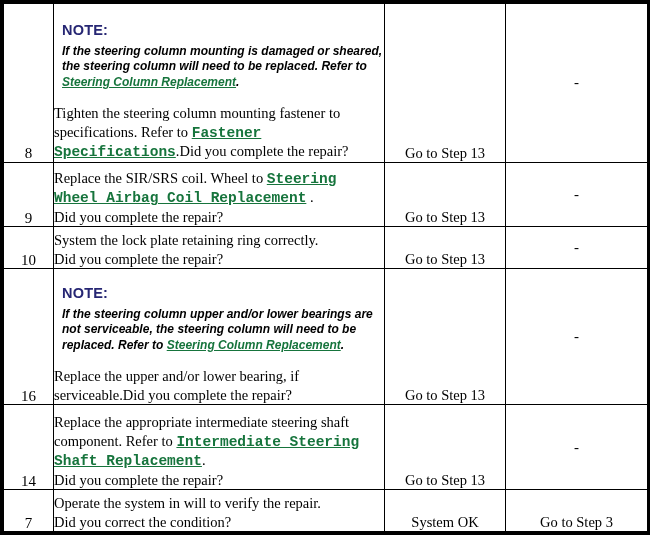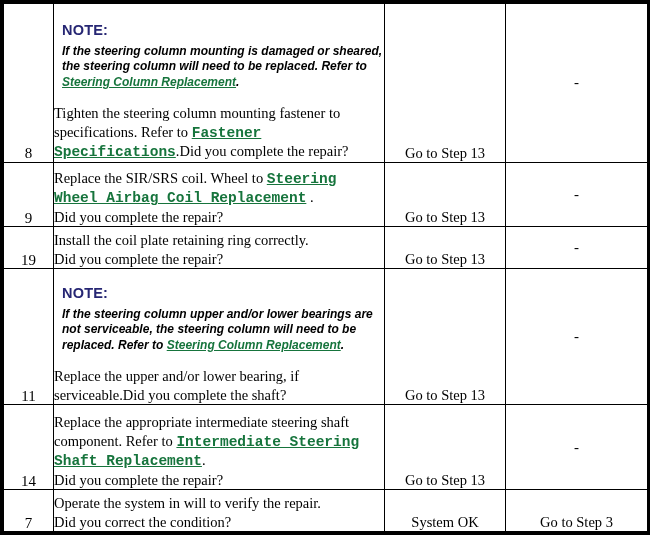--- a/index.html
+++ b/index.html
@@ -146,36 +146,36 @@
         <td class="step-cell">9</td>
         <td class="action-cell">
           <div class="body-text"><span>Replace the SIR/SRS coil. Wheel to </span><span class="lnk">Steering Wheel Airbag Coil Replacement</span><span> .</span></div>
           <div class="body-text">Did you complete the repair?</div>
         </td>
         <td class="value-cell"><span>Go to </span><span class="b">Step 13</span></td>
         <td class="value-cell mid"><span class="dash">-</span></td>
       </tr>
 
       <tr>
-        <td class="step-cell">19</td>
-        <td class="action-cell">
-          <div class="body-text">Install the coil plate retaining ring correctly.</div>
+        <td class="step-cell">10</td>
+        <td class="action-cell">
+          <div class="body-text">System the lock plate retaining ring correctly.</div>
           <div class="body-text">Did you complete the repair?</div>
         </td>
         <td class="value-cell"><span>Go to </span><span class="b">Step 13</span></td>
         <td class="value-cell mid"><span class="dash">-</span></td>
       </tr>
 
       <tr>
-        <td class="step-cell">11</td>
+        <td class="step-cell">16</td>
         <td class="action-cell">
           <div class="note-head">NOTE:</div>
           <div class="note-body"><span>If the steering column upper and/or lower bearings are not serviceable, the steering column will need to be replaced. Refer to </span><span class="lnk">Steering Column Replacement</span><span>.</span></div>
           <div class="spacer-line"></div>
-          <div class="body-text">Replace the upper and/or lower bearing, if serviceable.Did you complete the shaft?</div>
+          <div class="body-text">Replace the upper and/or lower bearing, if serviceable.Did you complete the repair?</div>
         </td>
         <td class="value-cell"><span>Go to </span><span class="b">Step 13</span></td>
         <td class="value-cell mid"><span class="dash">-</span></td>
       </tr>
 
       <tr>
         <td class="step-cell">14</td>
         <td class="action-cell">
           <div class="body-text"><span>Replace the appropriate intermediate steering shaft component. Refer to </span><span class="lnk">Intermediate Steering Shaft Replacement</span><span>.</span></div>
           <div class="body-text">Did you complete the repair?</div>

